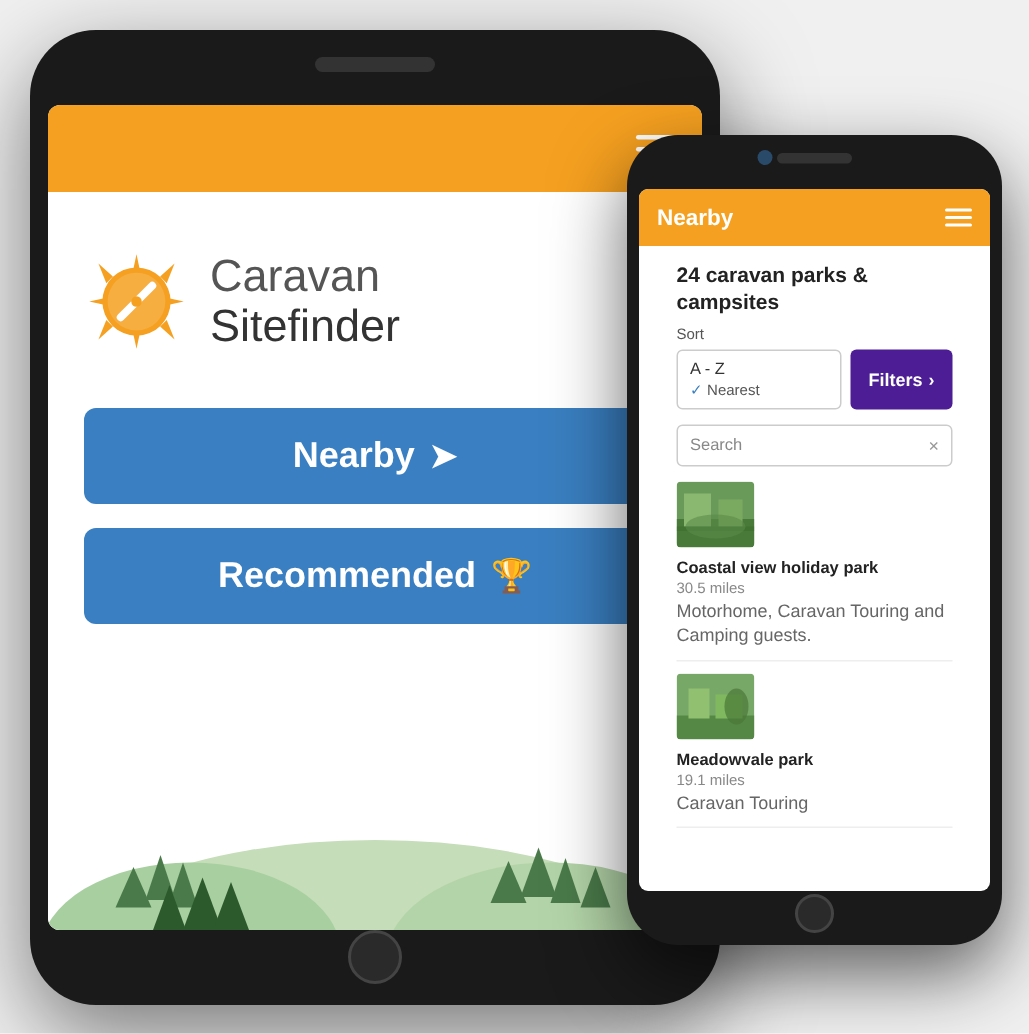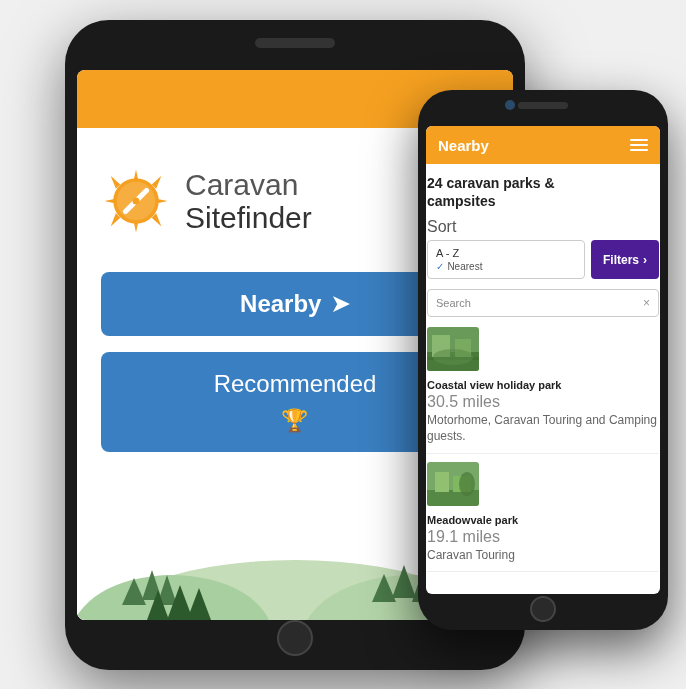--- a/index.html
+++ b/index.html
@@ -23,21 +23,20 @@
     
     .phone-large {
       position: absolute;
       left: 20px;
       top: 20px;
       width: 460px;
       height: 650px;
       background: #1a1a1a;
       border-radius: 44px;
       box-shadow: 0 20px 60px rgba(0,0,0,0.5);
-      margin-left: 45px;
     }
 
     .phone-large .speaker {
       position: absolute;
       top: 18px;
       left: 50%;
       transform: translateX(-50%);
       width: 80px;
       height: 10px;
       background: #333;
@@ -148,24 +147,23 @@
     .btn-recommended {
       display: flex;
       align-items: center;
       justify-content: center;
       gap: 10px;
       background: #3a7fc1;
       color: #fff;
       border-radius: 8px;
       padding: 18px 24px;
       font-size: 24px;
-      font-weight: 400;
+      font-weight: 700;
       width: 100%;
       cursor: pointer;
-      flex-direction: column;
     }
 
     .nav-arrow {
       font-size: 22px;
     }
 
     .trophy-icon {
       font-size: 22px;
     }
 
@@ -260,35 +258,35 @@
 
     .hamburger-small span {
       display: block;
       width: 18px;
       height: 2px;
       background: #fff;
       border-radius: 1px;
     }
 
     .small-body {
-      padding: 10px 1px 0;
+      padding: 10px 25px 0;
       height: calc(100% - 38px);
       overflow: hidden;
     }
 
     .parks-count {
       font-size: 14px;
       font-weight: 700;
       color: #222;
       margin-bottom: 8px;
       line-height: 1.3;
     }
 
     .sort-label {
-      font-size: 16px;
+      font-size: 10px;
       color: #555;
       margin-bottom: 4px;
     }
 
     .sort-filter-row {
       display: flex;
       gap: 6px;
       margin-bottom: 10px;
       align-items: stretch;
     }
@@ -377,21 +375,21 @@
     }
 
     .park-name {
       font-size: 11px;
       font-weight: 700;
       color: #222;
       margin-bottom: 2px;
     }
 
     .park-distance {
-      font-size: 16px;
+      font-size: 10px;
       color: #888;
       margin-bottom: 2px;
     }
 
     .park-type {
       font-size: 12px;
       color: #666;
       line-height: 1.3;
     }
 

